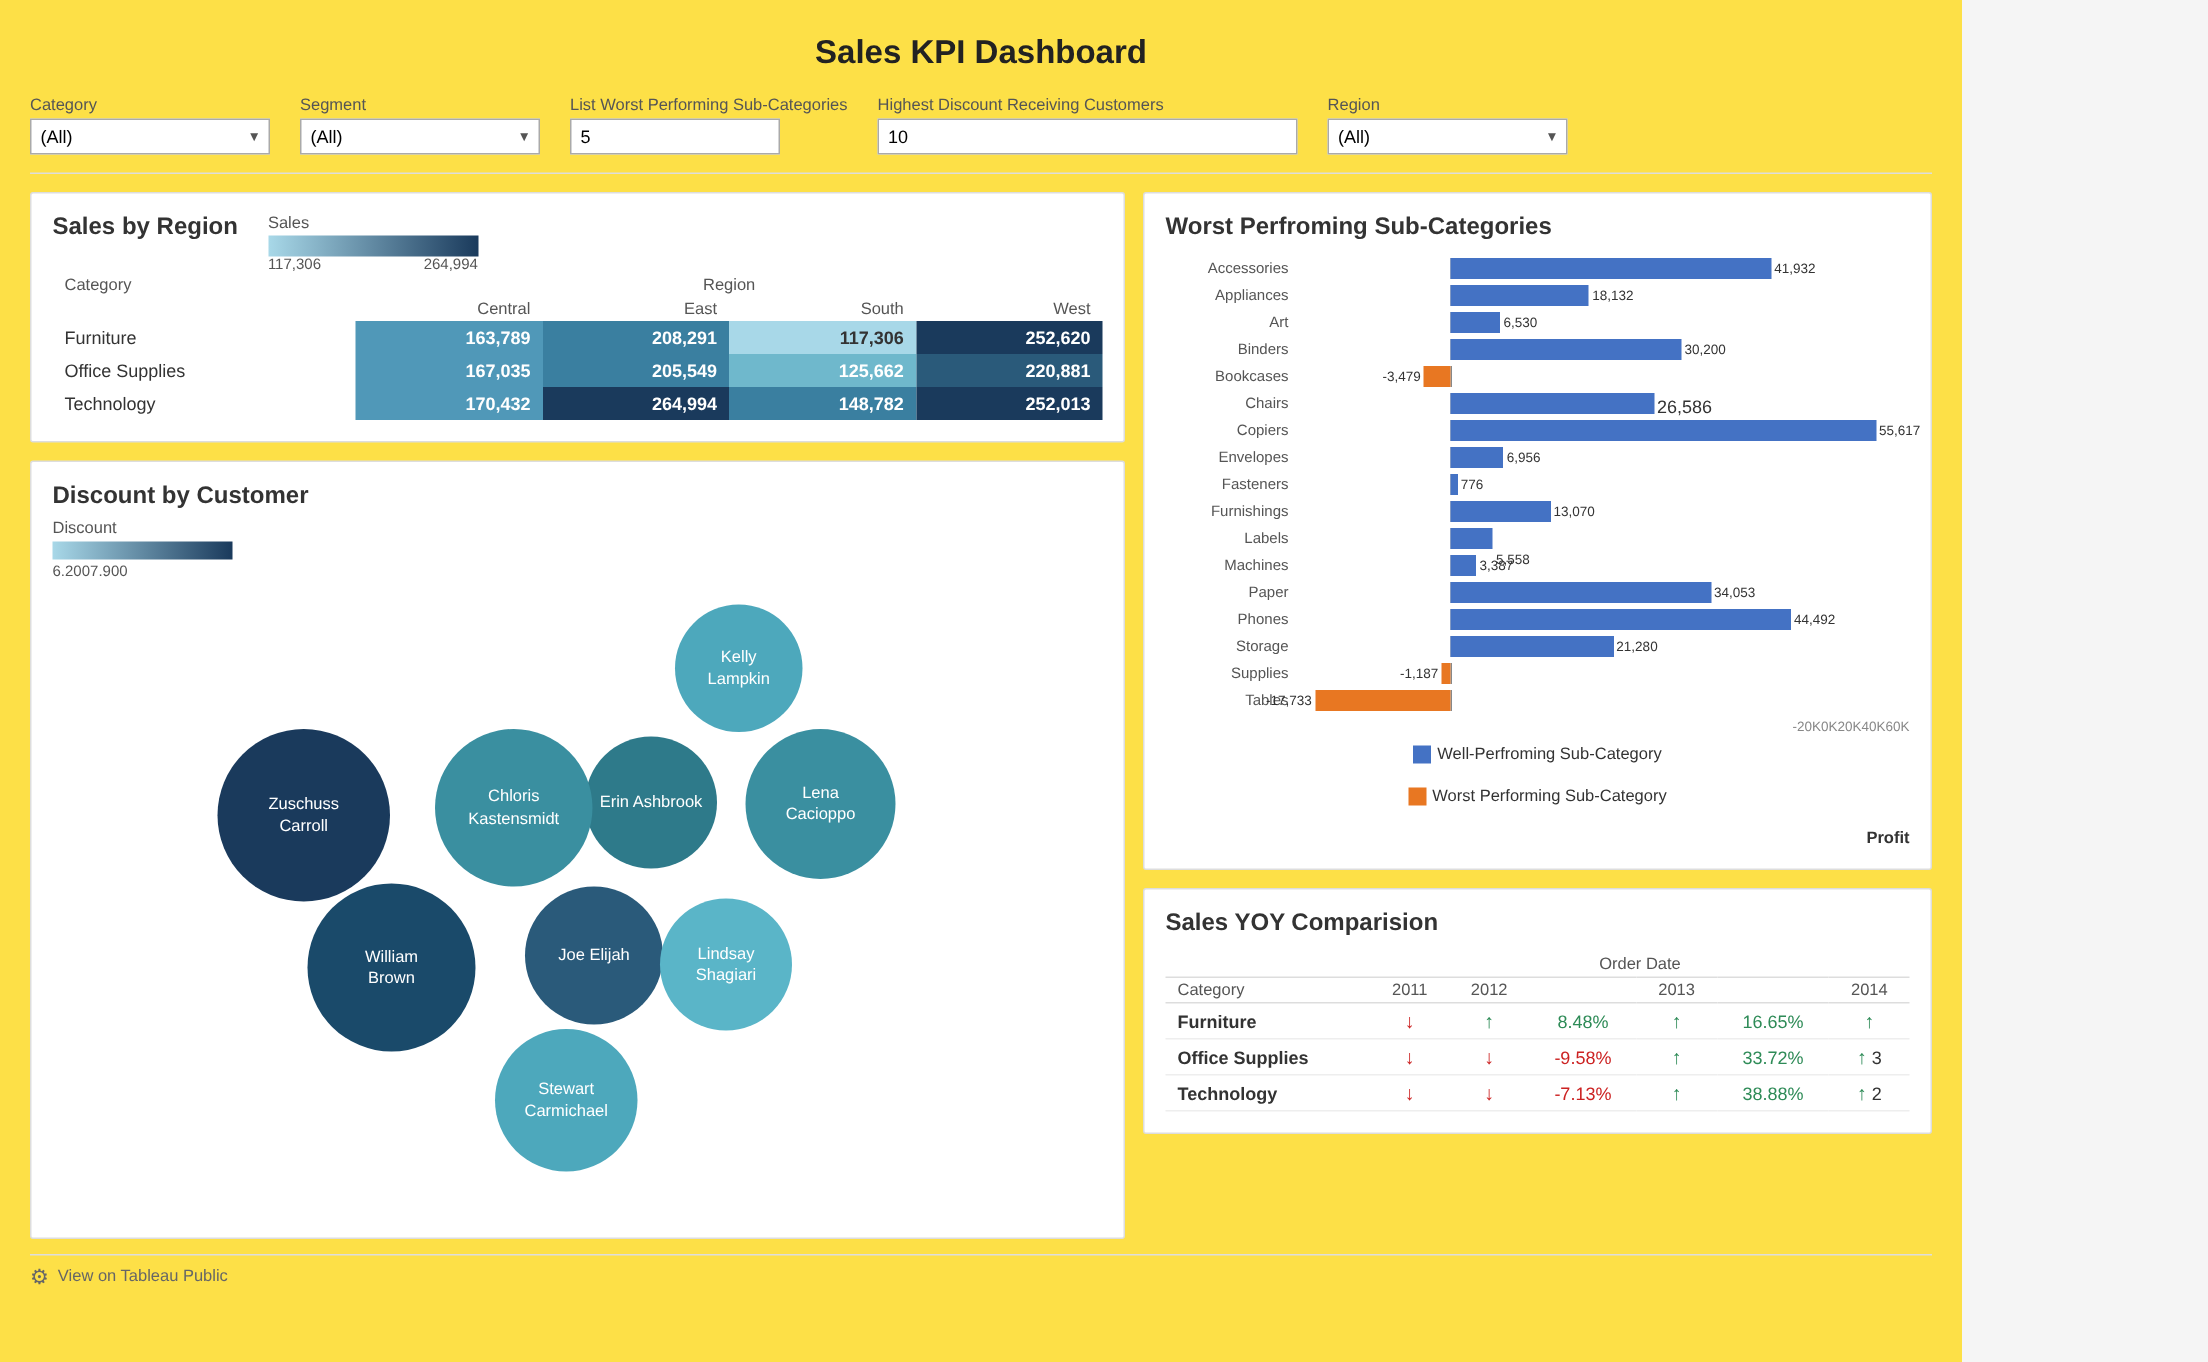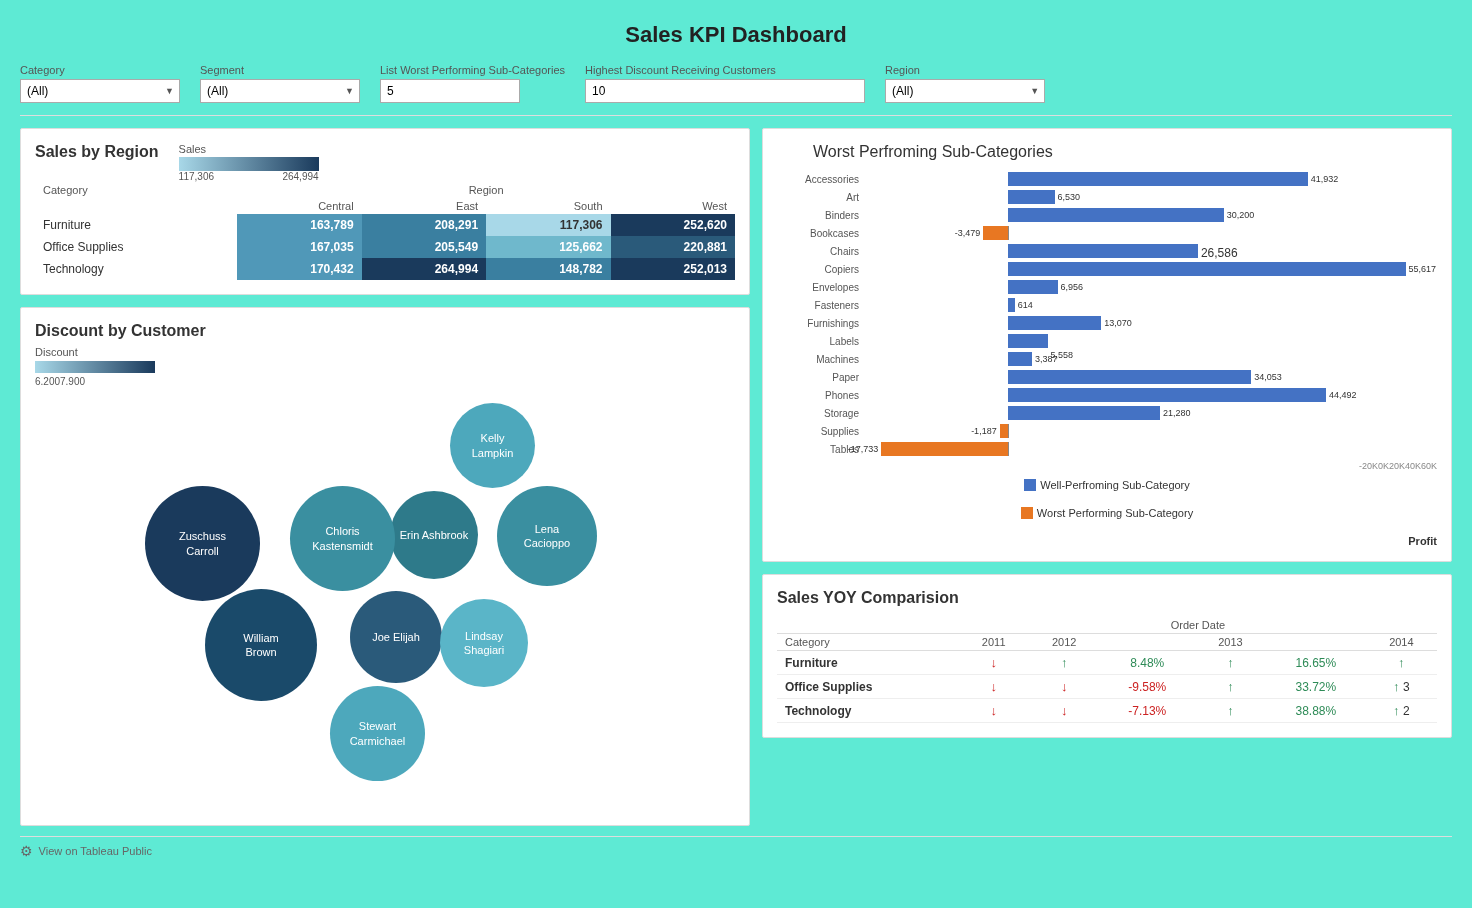--- a/index.html
+++ b/index.html
@@ -1,18 +1,18 @@
 <!DOCTYPE html>
 <html><head>
   <meta charset="utf-8">
   <style>
     * { box-sizing: border-box; margin: 0; padding: 0; }
     body { font-family: Arial, sans-serif; background: #f5f5f5; font-size: 12px; color: #333; }
 
-    .dashboard { background: #5eead4; width: 1472px; min-height: 908px; padding: 10px 20px; }
+    .dashboard { background: #fde047; width: 1308px; min-height: 908px; padding: 10px 20px; }
 
     .title { text-align: center; font-size: 22px; font-weight: bold; padding: 12px 0 10px; color: #222; }
 
     .filters { display: flex; gap: 20px; padding: 6px 0 12px; align-items: flex-end; border-bottom: 1px solid #ddd; }
     .filter-group { display: flex; flex-direction: column; gap: 3px; }
     .filter-group label { font-size: 11px; color: #555; }
     .filter-select { border: 1px solid #aaa; background: #fff; padding: 4px 24px 4px 6px; font-size: 12px; appearance: none; width: 160px; cursor: pointer; position: relative; }
     .filter-select-wrapper { position: relative; display: inline-block; }
     .filter-select-wrapper::after { content: "▼"; position: absolute; right: 6px; top: 50%; transform: translateY(-50%); font-size: 9px; pointer-events: none; color: #555; }
     .filter-input { border: 1px solid #aaa; padding: 4px 6px; font-size: 12px; width: 140px; }
@@ -43,21 +43,21 @@
     .cell-lightest { background: #a8d8e8; }
     .cell-midlight { background: #5098b8; }
     .cell-middark { background: #2a5a7a; }
 
     
     .discount-title { font-size: 16px; font-weight: bold; margin-bottom: 6px; }
     .bubble-chart { position: relative; height: 420px; width: 100%; overflow: hidden; }
     .bubble { position: absolute; border-radius: 50%; display: flex; align-items: center; justify-content: center; text-align: center; color: #fff; font-size: 11px; font-weight: normal; line-height: 1.3; }
 
     
-    .worst-title { font-size: 16px; font-weight: normal; margin-bottom: 10px; margin-left: 36px; }
+    .worst-title { font-size: 16px; font-weight: bold; margin-bottom: 10px; }
     .bar-chart-wrapper { position: relative; }
     .legend-row { display: flex; gap: 16px; margin-top: 8px; align-items: center; font-size: 11px; flex-direction: column; }
     .legend-item { display: flex; align-items: center; gap: 4px; }
     .legend-box { width: 12px; height: 12px; }
 
     
     .yoy-title { font-size: 16px; font-weight: bold; margin-bottom: 10px; }
     .yoy-table { width: 100%; border-collapse: collapse; font-size: 12px; }
     .yoy-table th { font-size: 11px; color: #555; font-weight: normal; text-align: center; padding: 2px 8px; border-bottom: 1px solid #ddd; }
     .yoy-table th.category-header { text-align: left; }
@@ -212,20 +212,28 @@
                 <div style="position: relative;">
                   <div class="brow">
                     <div class="blabel">Accessories</div>
                     <div class="barea" style="position: relative; height: 14px; flex: 1 1 0%;">
                       <div style="position: absolute; top: 0px; bottom: 0px; left: 25%; width: 1px; background: rgb(136, 136, 136);"></div>
                       <div style="position: absolute; height: 100%; background: rgb(68, 114, 196); top: 0px; left: 25%; width: 52.415%;"></div>
                       <div style="position: absolute; font-size: 9px; color: rgb(51, 51, 51); white-space: nowrap; top: 2px; left: 77.915%;">41,932</div>
                     </div>
                   </div>
                   <div class="brow">
+                    <div class="blabel">Appliances</div>
+                    <div class="barea" style="position: relative; height: 14px; flex: 1 1 0%;">
+                      <div style="position: absolute; top: 0px; bottom: 0px; left: 25%; width: 1px; background: rgb(136, 136, 136);"></div>
+                      <div style="position: absolute; height: 100%; background: rgb(68, 114, 196); top: 0px; left: 25%; width: 22.665%;"></div>
+                      <div style="position: absolute; font-size: 9px; color: rgb(51, 51, 51); white-space: nowrap; top: 2px; left: 48.165%;">18,132</div>
+                    </div>
+                  </div>
+                  <div class="brow">
                     <div class="blabel">Art</div>
                     <div class="barea" style="position: relative; height: 14px; flex: 1 1 0%;">
                       <div style="position: absolute; top: 0px; bottom: 0px; left: 25%; width: 1px; background: rgb(136, 136, 136);"></div>
                       <div style="position: absolute; height: 100%; background: rgb(68, 114, 196); top: 0px; left: 25%; width: 8.1625%;"></div>
                       <div style="position: absolute; font-size: 9px; color: rgb(51, 51, 51); white-space: nowrap; top: 2px; left: 33.6625%;">6,530</div>
                     </div>
                   </div>
                   <div class="brow">
                     <div class="blabel">Binders</div>
                     <div class="barea" style="position: relative; height: 14px; flex: 1 1 0%;">
@@ -264,21 +272,21 @@
                       <div style="position: absolute; top: 0px; bottom: 0px; left: 25%; width: 1px; background: rgb(136, 136, 136);"></div>
                       <div style="position: absolute; height: 100%; background: rgb(68, 114, 196); top: 0px; left: 25%; width: 8.695%;"></div>
                       <div style="position: absolute; font-size: 9px; color: rgb(51, 51, 51); white-space: nowrap; top: 2px; left: 34.195%;">6,956</div>
                     </div>
                   </div>
                   <div class="brow">
                     <div class="blabel">Fasteners</div>
                     <div class="barea" style="position: relative; height: 14px; flex: 1 1 0%;">
                       <div style="position: absolute; top: 0px; bottom: 0px; left: 25%; width: 1px; background: rgb(136, 136, 136);"></div>
                       <div style="position: absolute; height: 100%; background: rgb(68, 114, 196); top: 0px; left: 25%; width: 1.19%;"></div>
-                      <div style="position: absolute; font-size: 9px; color: rgb(51, 51, 51); white-space: nowrap; top: 2px; left: 26.69%;">614</div>
+                      <div style="position: absolute; font-size: 9px; color: rgb(51, 51, 51); white-space: nowrap; top: 2px; left: 26.69%;">776</div>
                     </div>
                   </div>
                   <div class="brow">
                     <div class="blabel">Furnishings</div>
                     <div class="barea" style="position: relative; height: 14px; flex: 1 1 0%;">
                       <div style="position: absolute; top: 0px; bottom: 0px; left: 25%; width: 1px; background: rgb(136, 136, 136);"></div>
                       <div style="position: absolute; height: 100%; background: rgb(68, 114, 196); top: 0px; left: 25%; width: 16.3375%;"></div>
                       <div style="position: absolute; font-size: 9px; color: rgb(51, 51, 51); white-space: nowrap; top: 2px; left: 41.8375%;">13,070</div>
                     </div>
                   </div>

